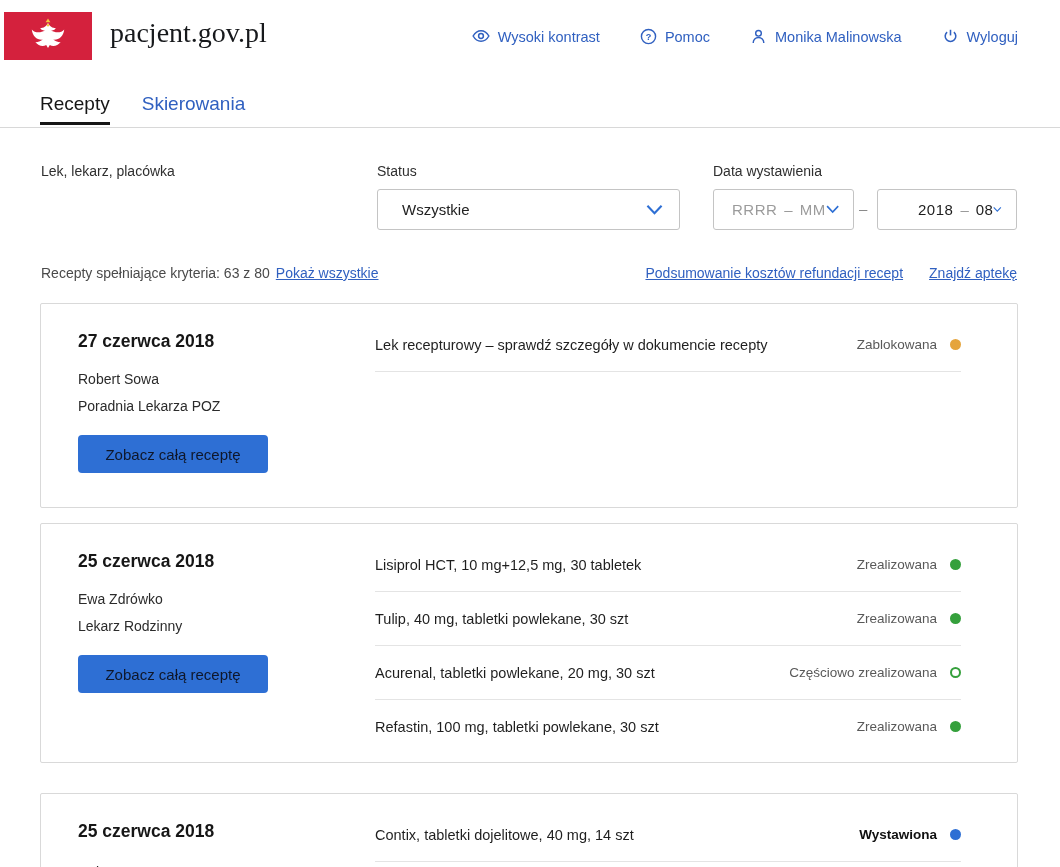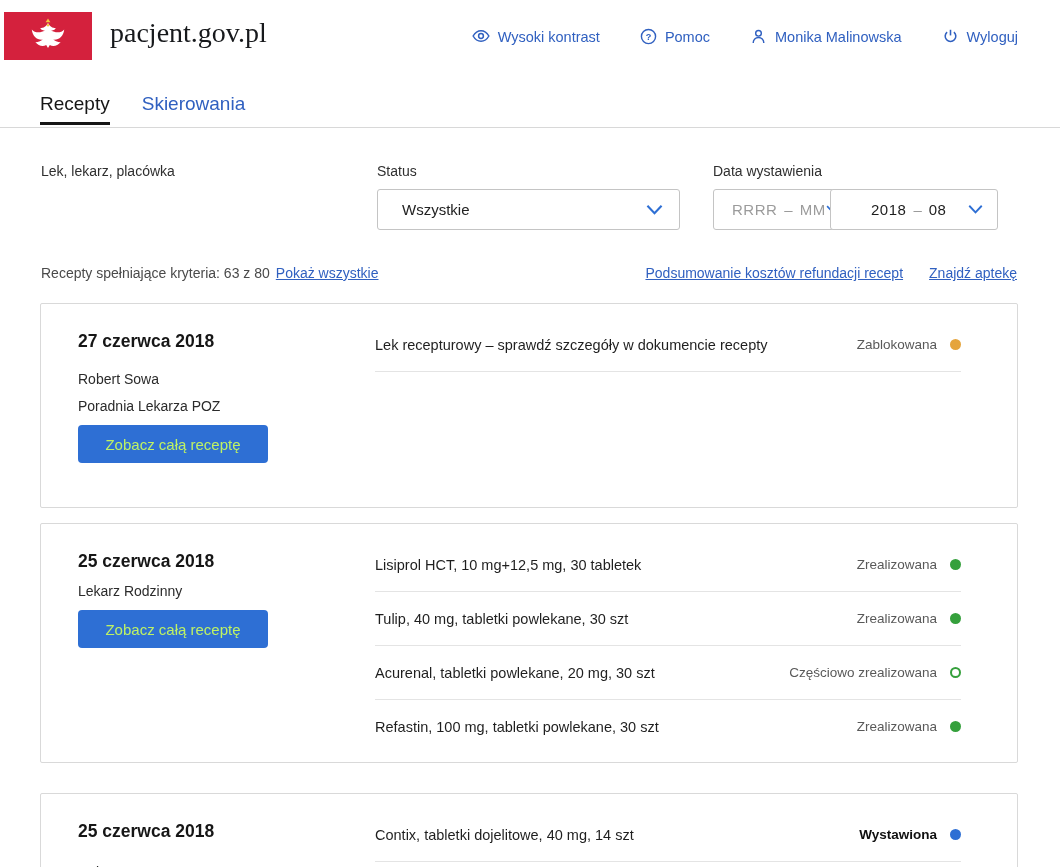--- a/index.html
+++ b/index.html
@@ -28,42 +28,42 @@
   .filter-label{position:absolute;top:163px;font-size:14px;color:#2f2f2f;}
   .lbl-search{left:41px}.lbl-status{left:377px}.lbl-date{left:713px}
   .field{position:absolute;top:189px;height:41px;box-sizing:border-box;background:#fff;border:1px solid #c4c4c4;border-radius:3px;display:flex;align-items:center;}
   .field-search{left:41px;width:304px;padding:0 12px 0 14px;}
   .field-search input{flex:1;border:none;outline:none;font-size:15px;color:#333;font-family:inherit;background:transparent;}
   .field-search input::placeholder{color:#9b9b9b;}
   .field-status{left:377px;width:303px;padding:0 16px 0 24px;cursor:pointer;}
   .field-status .sel-text{flex:1;font-size:15px;font-weight:500;color:#222;}
   .field-date{padding:0 14px 0 18px;cursor:pointer;font-size:15px;}
   .field-date1{left:713px;width:141px;}
-  .field-date2{left:830px;width:168px;padding-left:40px;}
+  .field-date2{left:877px;width:140px;padding-left:40px;}
   .date-parts{flex:1;display:flex;gap:7px;}
   .ph{color:#9b9b9b;letter-spacing:.5px;}
   .dval{color:#1d1d1d;font-weight:500;letter-spacing:.5px;}
   .dsep{color:#9b9b9b;}
   .range-dash{position:absolute;left:859px;top:200px;color:#8a8a8a;font-size:15px;}
 
   
   .results-left{position:absolute;left:41px;top:265px;font-size:14px;color:#4a4a4a;display:flex;gap:6px;align-items:flex-start;}
   .results-right{position:absolute;right:43px;top:265px;display:flex;gap:26px;align-items:baseline;}
   .blue-link{color:#3060c0;text-decoration:underline;font-size:14px;cursor:pointer;white-space:nowrap;}
 
   
   .card{position:absolute;left:40px;right:42px;background:#fff;border:1px solid #d9d9d9;border-radius:2px;display:flex;box-sizing:border-box;}
   .card1{top:303px;height:205px;}
   .card2{top:523px;height:240px;}
   .card3{top:793px;height:175px;}
   .card-left{width:334px;box-sizing:border-box;padding:27px 0 0 37px;flex:0 0 auto;}
   .card-date{font-size:17.5px;font-weight:700;color:#161616;}
   .card-doctor{margin-top:19px;font-size:14px;color:#2b2b2b;}
   .card-facility{margin-top:11px;font-size:14px;color:#2b2b2b;}
-  .card-btn{margin-top:11px;width:190px;height:38px;background:#2e6fd4;color:#bef264;font-size:15px;font-family:inherit;border:none;border-radius:4px;cursor:pointer;}
+  .card-btn{margin-top:21px;width:190px;height:38px;background:#2e6fd4;color:#0f172a;font-size:15px;font-family:inherit;border:none;border-radius:4px;cursor:pointer;}
   .card-rows{flex:1;margin-right:56px;padding-top:14px;}
   .mrow{height:53px;display:flex;align-items:center;border-bottom:1px solid #e4e4e4;}
   .mrow.no-divider{border-bottom:none;}
   .mname{flex:1;font-size:14.5px;color:#1f1f1f;padding-right:20px;}
   .status{font-size:13.5px;color:#595959;margin-right:13px;white-space:nowrap;}
   .status.strong{font-weight:700;color:#101010;}
   .dot{width:11px;height:11px;border-radius:50%;flex:0 0 auto;}
   .dot.orange{background:#e5a43c;}
   .dot.green{background:#35a03c;}
   .dot.blue{background:#2e6fd4;}
@@ -178,20 +178,21 @@
         <span class="mname">Lek recepturowy – sprawdź szczegóły w dokumencie recepty</span>
         <span class="status">Zablokowana</span>
         <span class="dot orange"></span>
       </div>
     </div>
   </div>
 
   <div class="card card2">
     <div class="card-left">
       <div class="card-date">25 czerwca 2018</div>
+      <div class="card-doctor">Ewa Zdrówko</div>
       <div class="card-facility">Lekarz Rodzinny</div>
       <button class="card-btn">Zobacz całą receptę</button>
     </div>
     <div class="card-rows">
       <div class="mrow">
         <span class="mname">Lisiprol HCT, 10 mg+12,5 mg, 30 tabletek</span>
         <span class="status">Zrealizowana</span>
         <span class="dot green"></span>
       </div>
       <div class="mrow">

